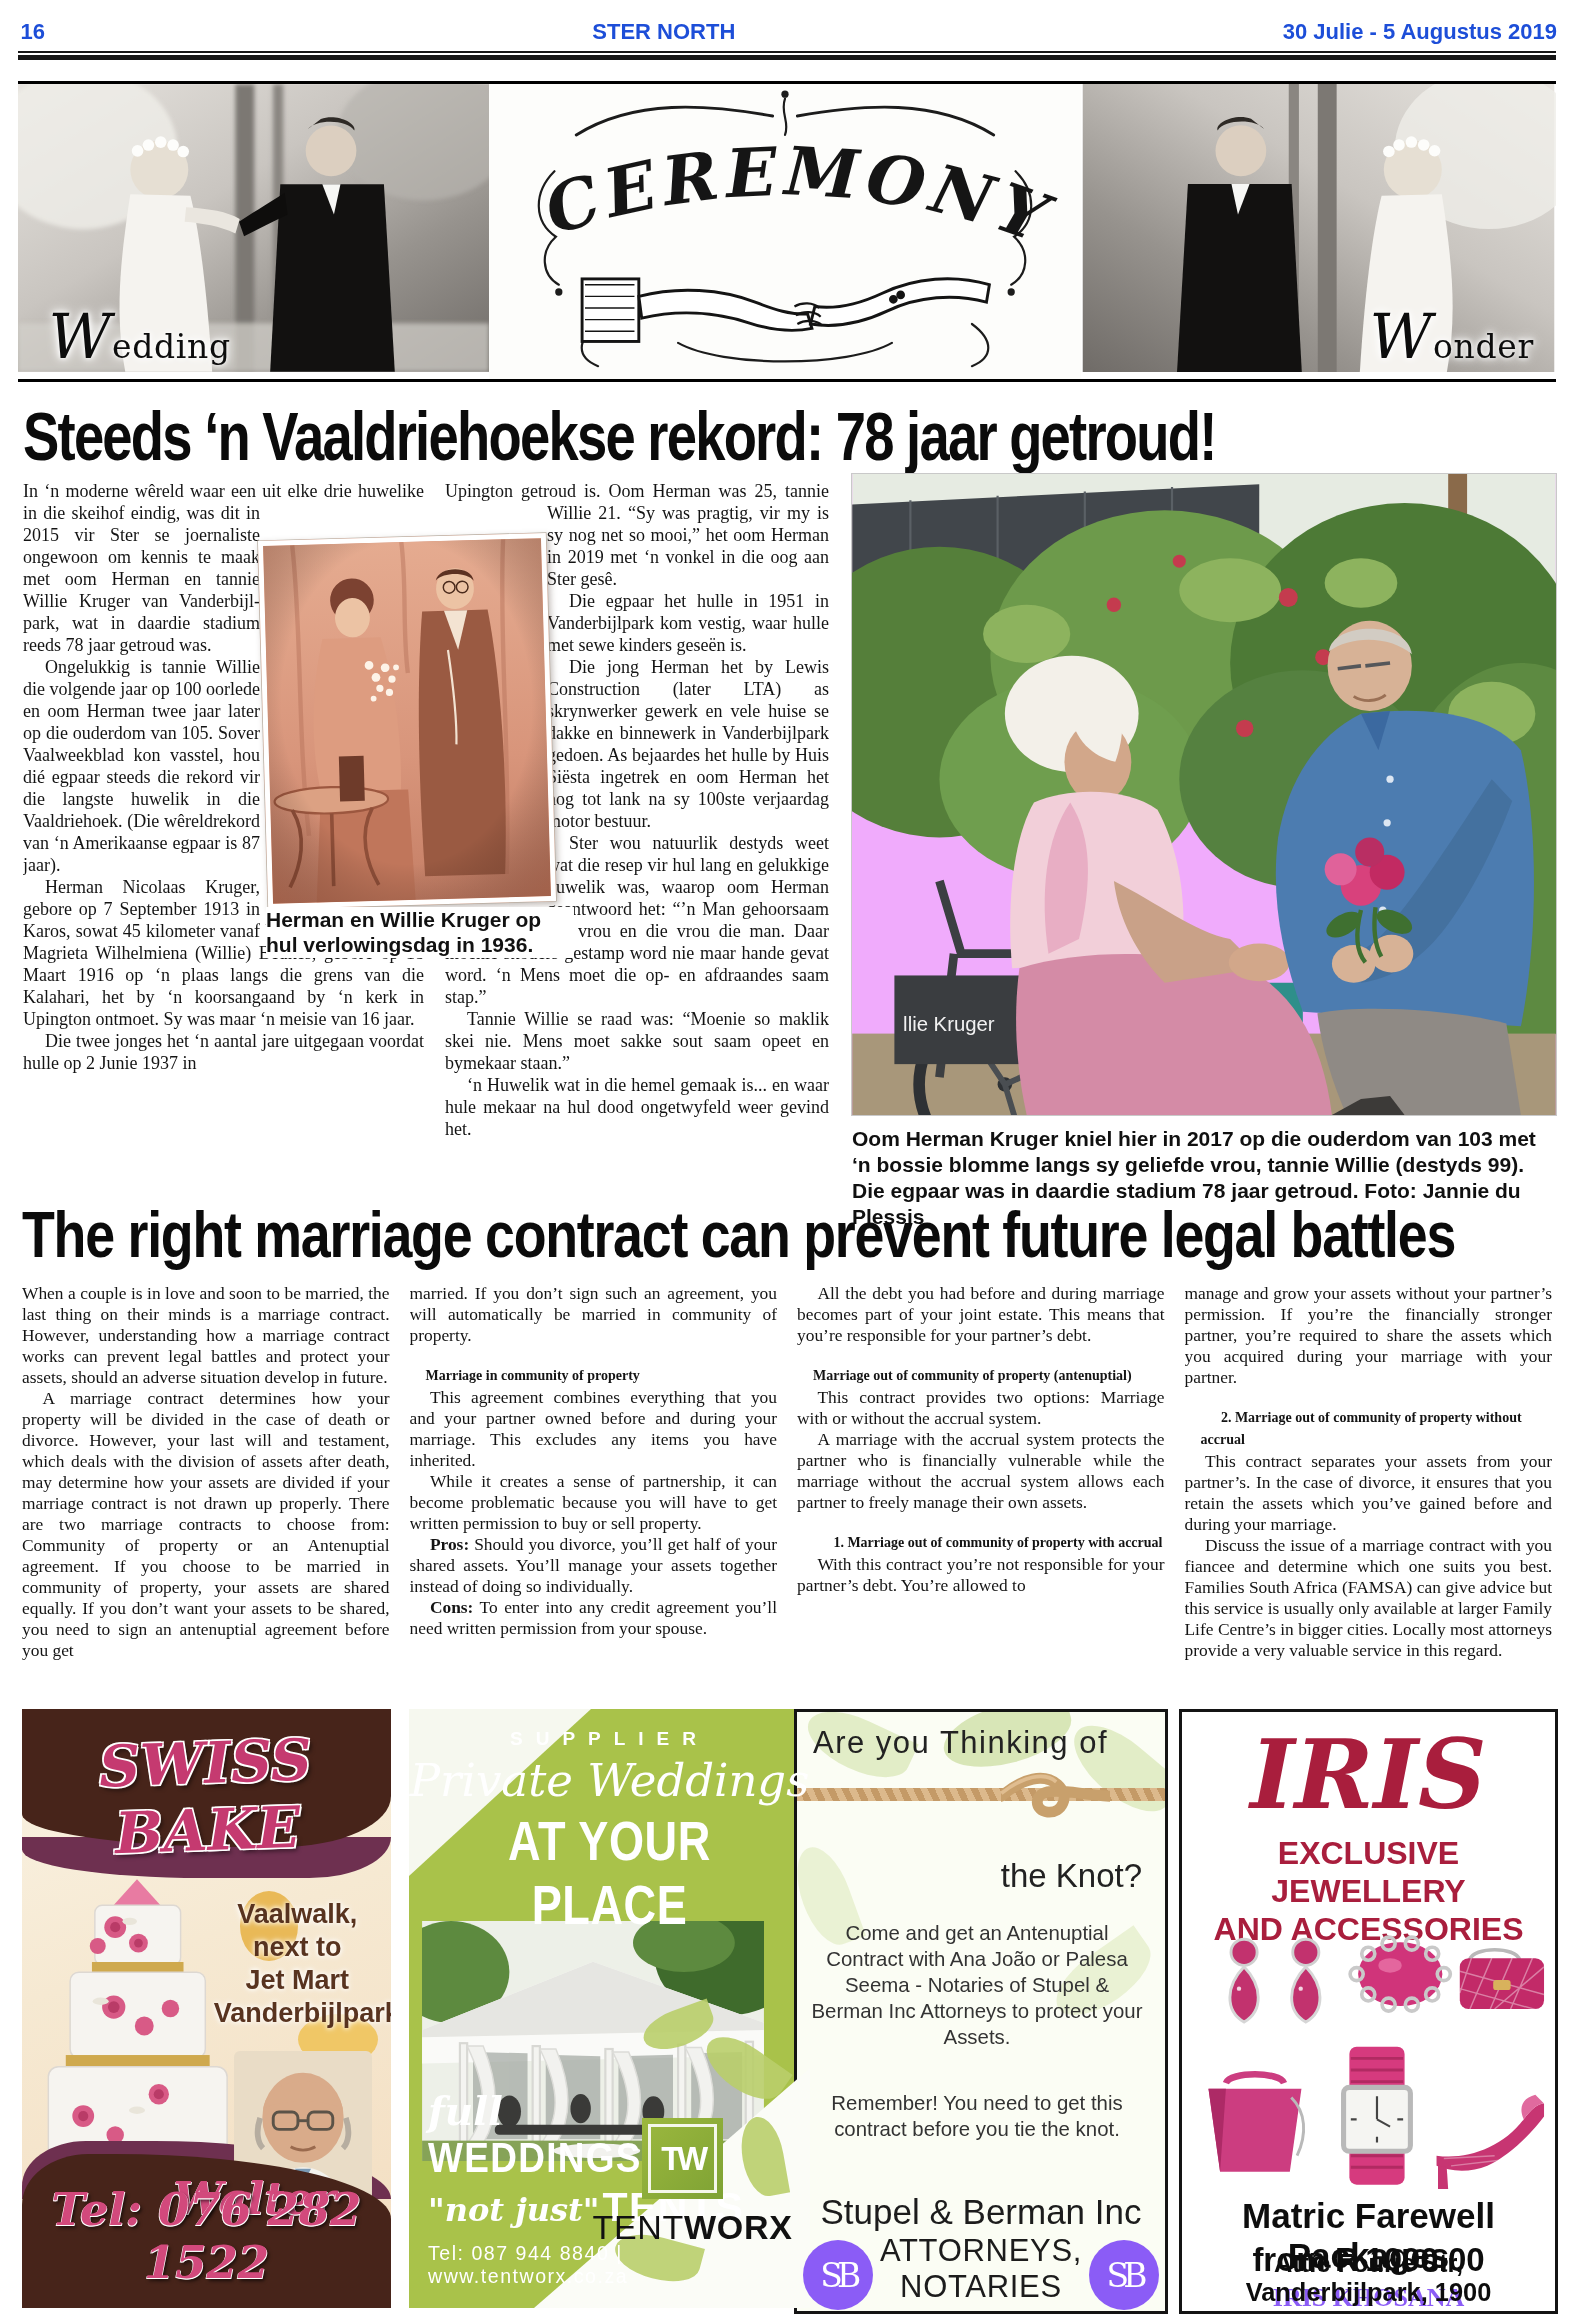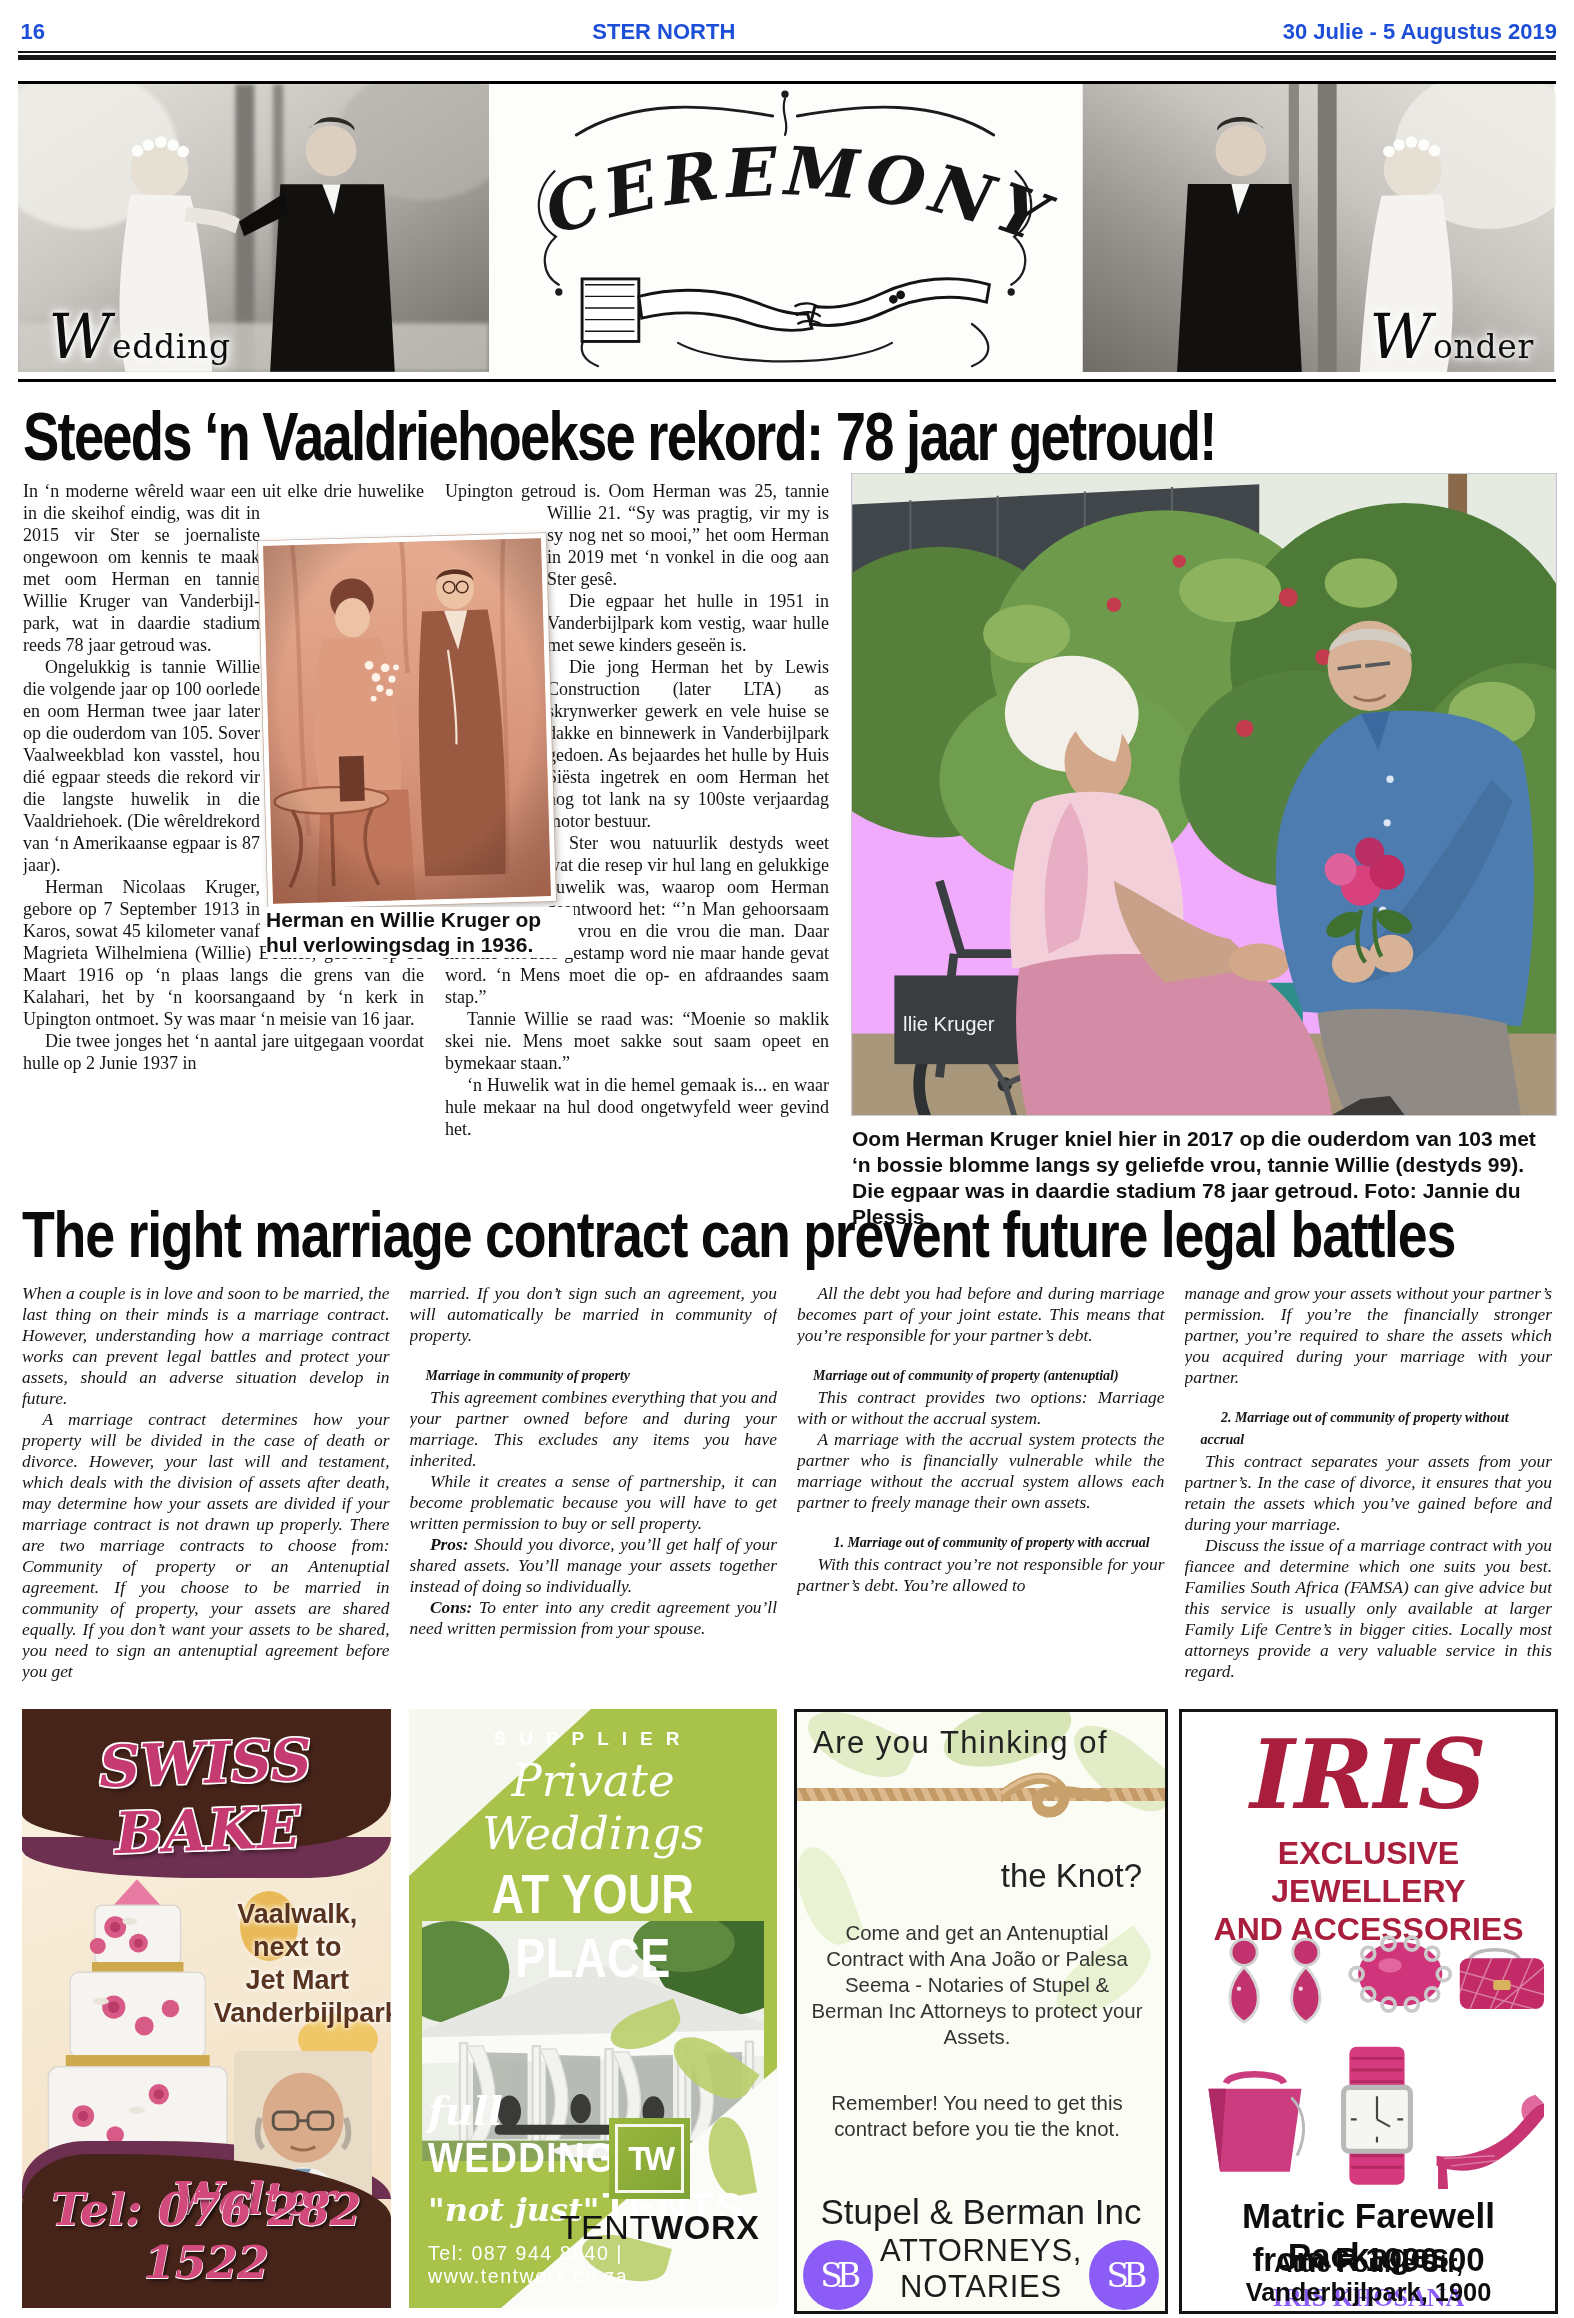--- a/index.html
+++ b/index.html
@@ -52,32 +52,32 @@
   #main-caption{position:absolute;left:852px;top:1126px;width:704px;
     font-family:"Liberation Sans",sans-serif;font-weight:bold;font-size:21px;line-height:26px;color:#101010;}
 
   
   #headline2{position:absolute;left:22px;top:1198px;width:1530px;height:73px;text-align:left;}
   #headline2 span{display:inline-block;transform:scaleX(.84);transform-origin:0 50%;
     font-family:"Liberation Sans",sans-serif;font-weight:bold;font-size:64px;letter-spacing:-1.5px;
     white-space:nowrap;color:#0b0b0b;}
 
   
-  #eng-cols{position:absolute;left:22px;top:1283px;width:1530px;height:413px;display:flex;gap:20px;font-style:italic;}
+  #eng-cols{position:absolute;left:22px;top:1283px;width:1530px;height:413px;display:flex;gap:20px;}
   .eng-col{flex:1 1 0;overflow:hidden;font-size:17.4px;line-height:21px;text-align:justify;color:#141414;}
   .eng-col p{margin:0;}
   .eng-col p.ind{text-indent:20.4px;}
   .eng-col h3{margin:19px 0 0 16px;font-size:14px;line-height:22px;font-family:"Liberation Serif",serif;
     text-align:left;}
   .eng-col h3.numbered{text-indent:20.4px;}
 
   
   .ad{position:absolute;top:1709px;height:599px;overflow:hidden;}
   #ad-swissbake{left:22px;width:369px;background:linear-gradient(160deg,#faf3e4 0%,#f6e9d2 40%,#f3ddc0 100%);}
-  #ad-tentworx{left:409px;width:368px;background:#a9c24a;}
+  #ad-tentworx{left:409px;width:368px;background:#a9c24a;padding-left:33px;}
   #ad-stupel{left:794px;width:368px;background:#fbfdf4;border:3.6px solid #141414;}
   #ad-iris{left:1179px;width:373px;background:#fff;border:3.6px solid #141414;}
 
   
   #sb-top{position:absolute;left:0;top:0;width:100%;height:138px;background:#47241a;
     border-bottom-left-radius:60% 33px;border-bottom-right-radius:30% 51px;}
   #sb-curve{position:absolute;left:0;top:128px;width:100%;height:41px;background:#6e3050;
     border-bottom-left-radius:62% 36px;border-bottom-right-radius:28% 52px;z-index:0;}
   #sb-title{position:absolute;left:0;top:20.4px;width:100%;text-align:center;z-index:3;
     font-family:"DejaVu Serif",serif;font-style:italic;font-weight:bold;font-size:57px;color:#c53a70;

